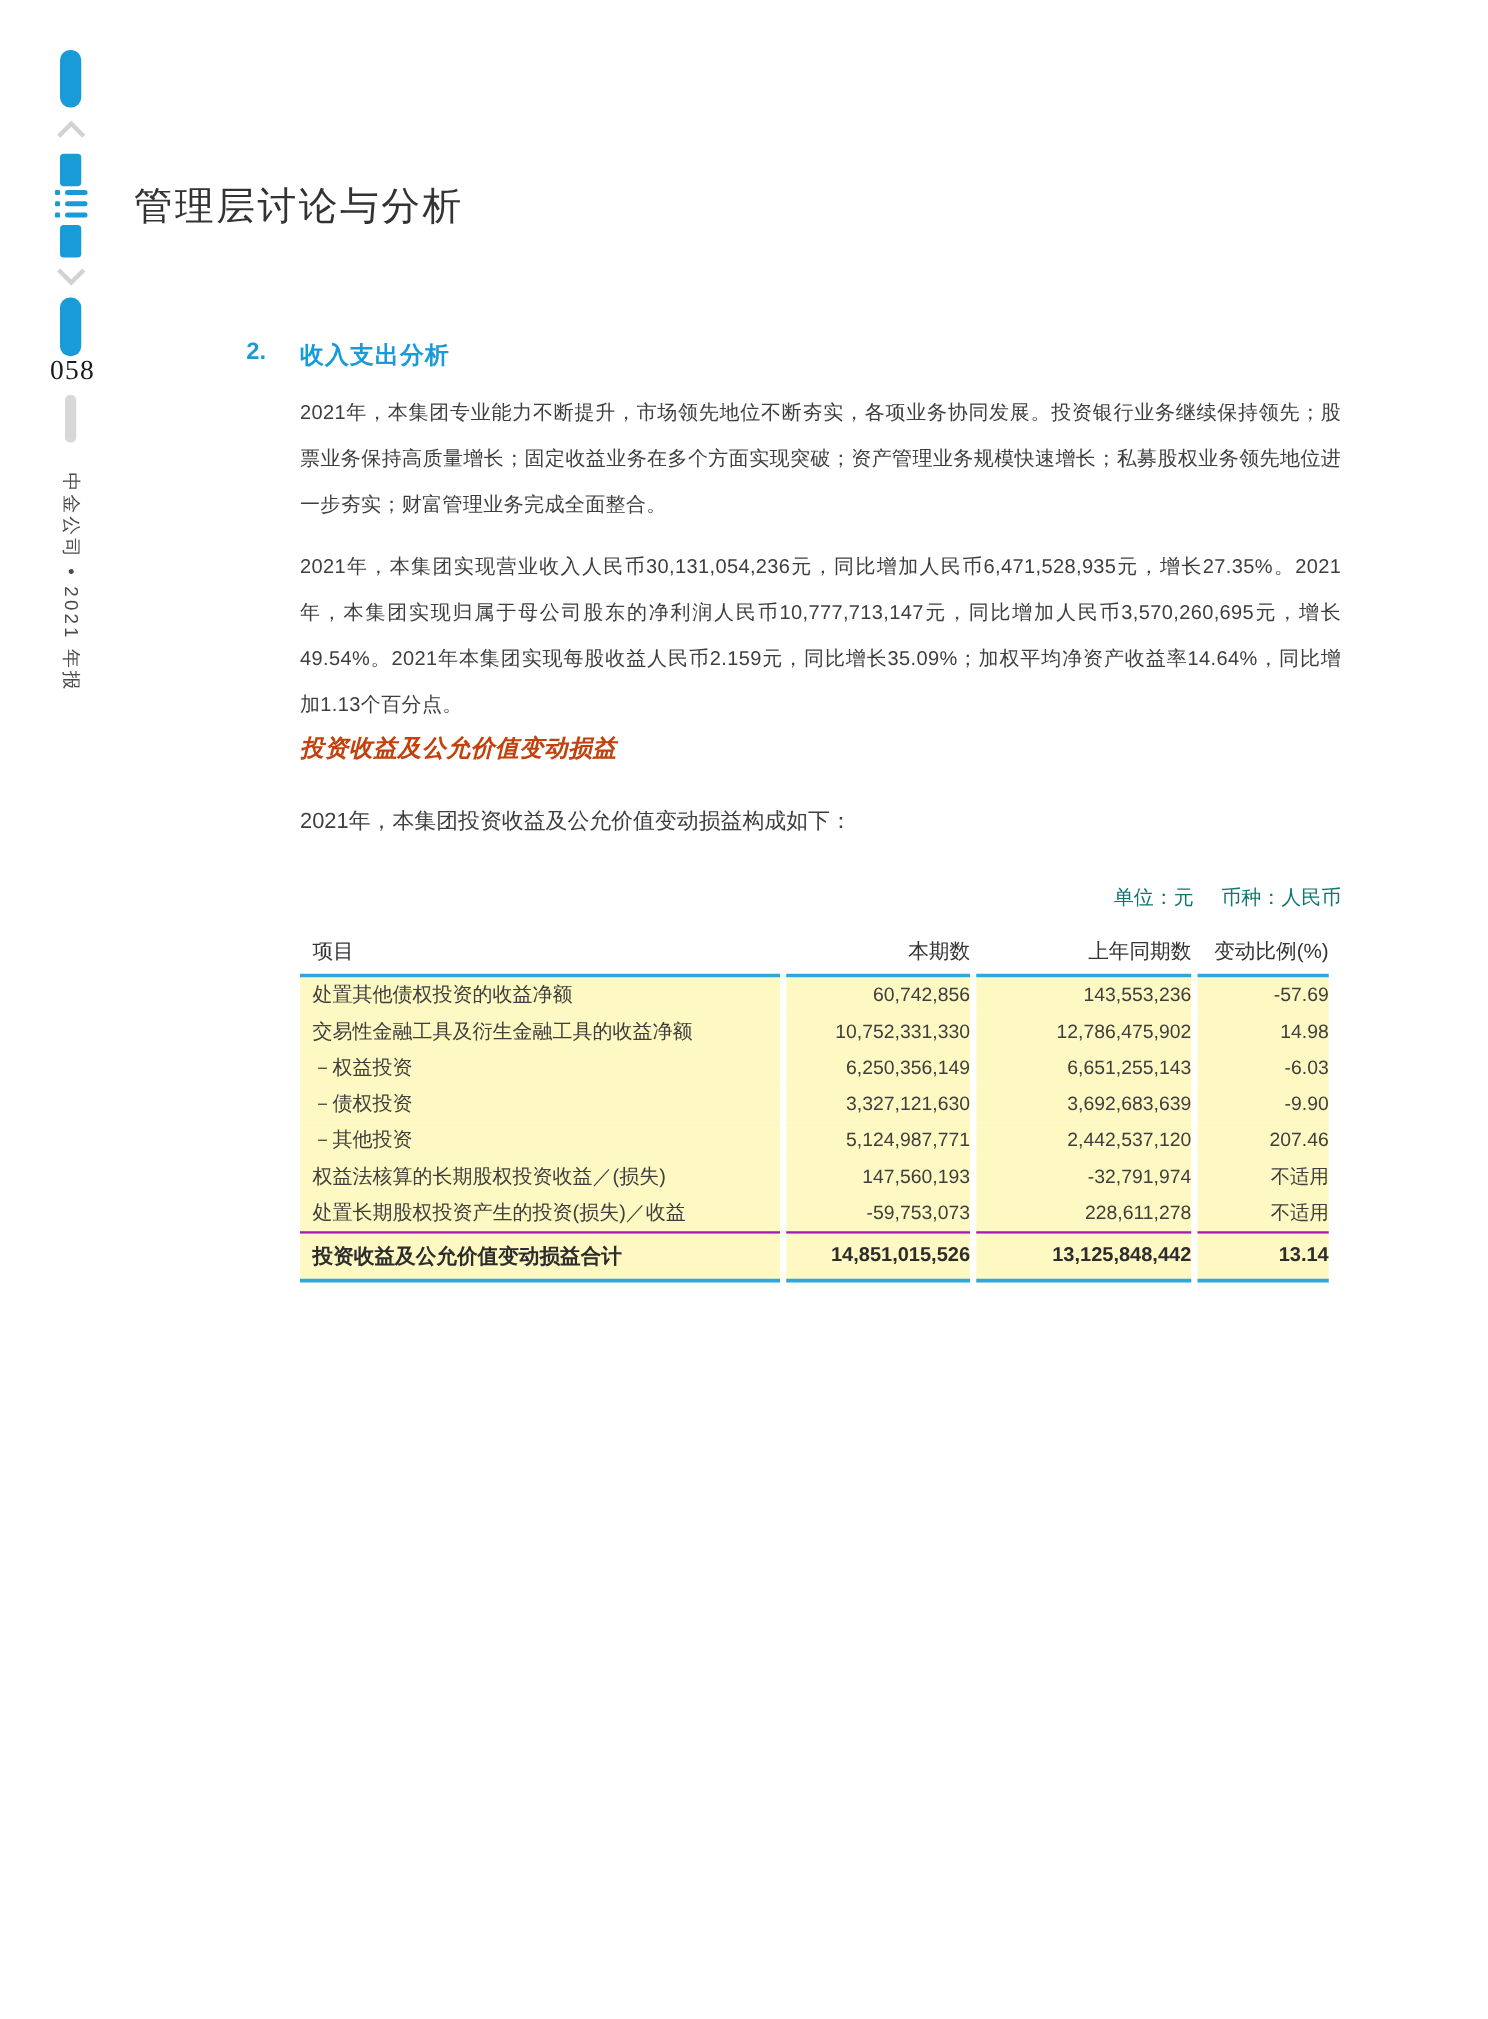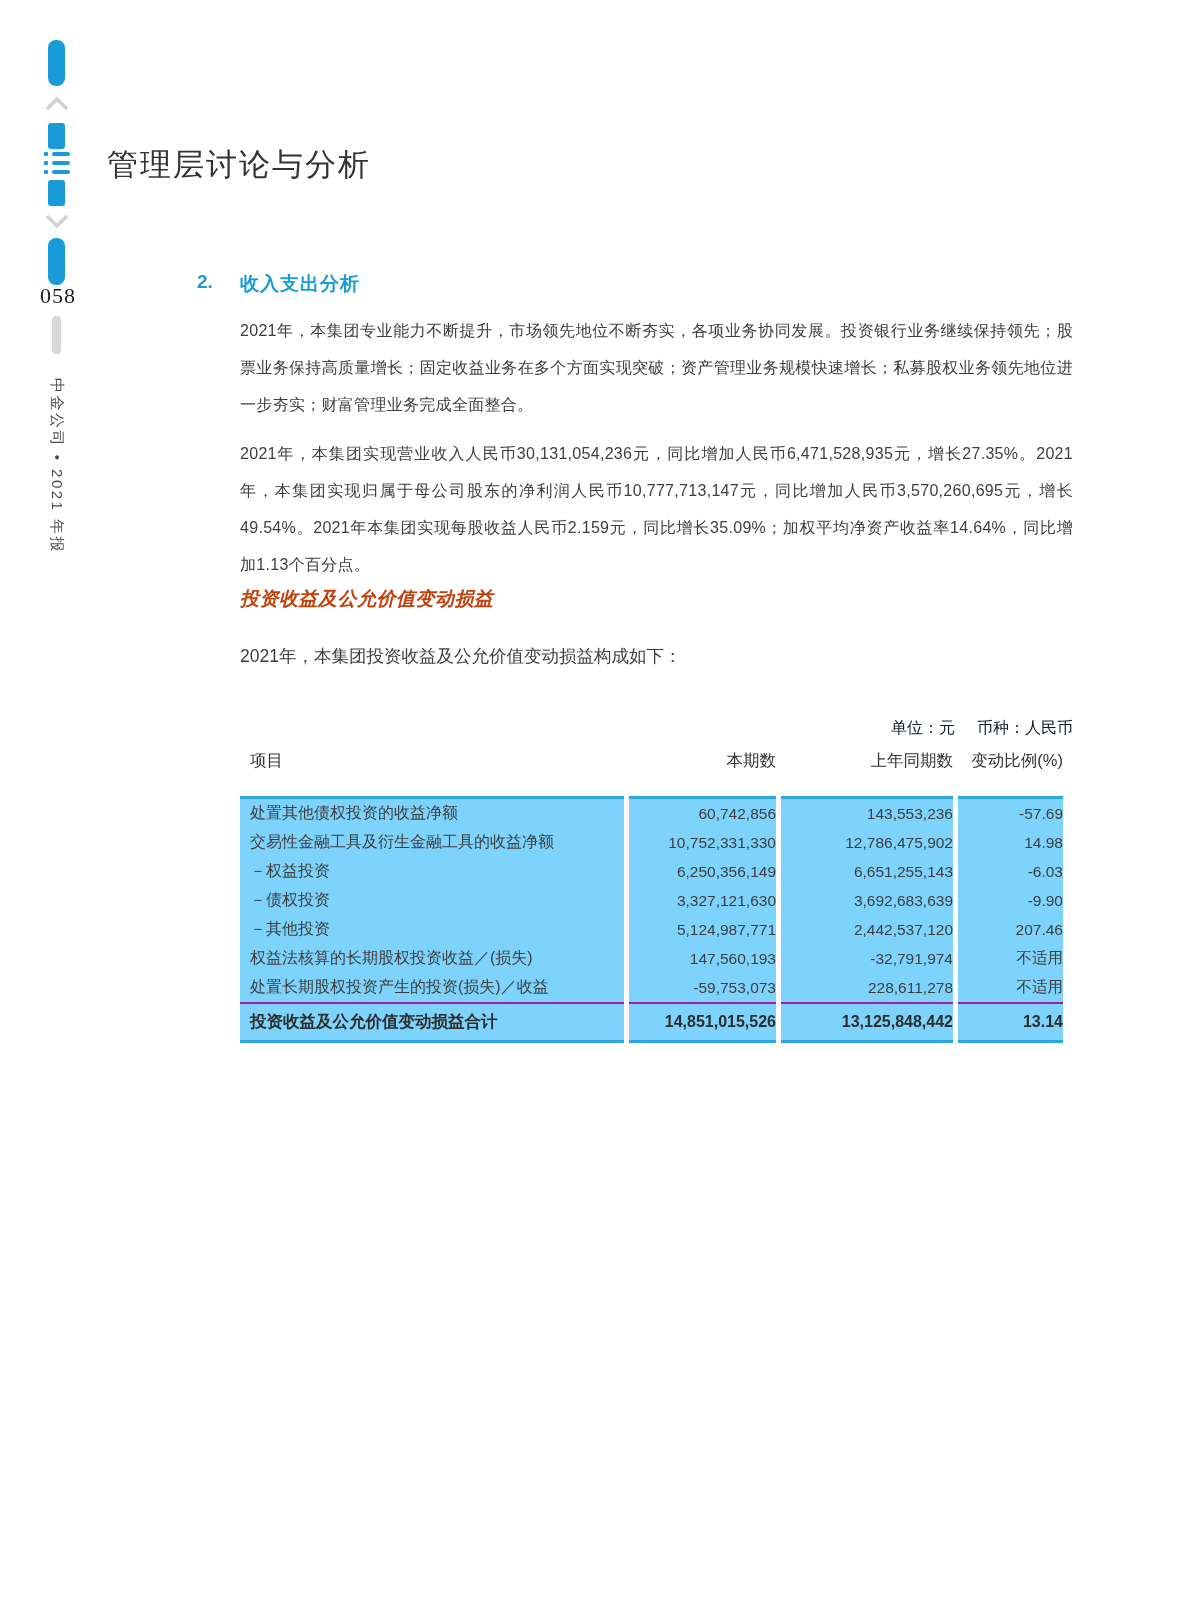--- a/index.html
+++ b/index.html
@@ -38,32 +38,32 @@
   .section-heading { position:absolute; left:197px; top:271px; font-size:19px; font-weight:bold; color:#199bd8; }
   .section-heading .num { position:absolute; left:0; }
   .section-heading .ttl { position:absolute; left:43px; white-space:nowrap; letter-spacing:1px; }
 
   .content { position:absolute; left:240px; width:833px; }
   .para { position:absolute; left:0; width:833px; font-size:16px; line-height:37px;
           text-align:justify; color:#3e3e3e; letter-spacing:0.3px; }   
   .subsection-title { position:absolute; left:0; font-size:19px; font-weight:bold; font-style:italic;
           color:#c2410c; letter-spacing:0.5px; }
   .intro { position:absolute; left:0; font-size:17.5px; color:#3e3e3e; }
-  .unit-line { position:absolute; right:0; font-size:16px; color:#0f172a; text-align:right;margin-top:10px; }
+  .unit-line { position:absolute; right:0; font-size:16px; color:#0f766e; text-align:right; }
   .unit-line .gap { display:inline-block; width:22px; }
 
   
   .fin-table { position:absolute; left:-5px; border-collapse:separate; border-spacing:5px 0;
                table-layout:fixed; }
   .fin-table th, .fin-table td { padding:0; font-weight:normal; vertical-align:middle; }
   .fin-table thead th { background:#ffffff; font-size:16.5px; color:#333333;
-               padding-bottom:24px; border-bottom:3px solid #2da7e0; }
+               padding-bottom:7px; border-bottom:3px solid #2da7e0; }
   .fin-table th.c0 { text-align:left; padding-left:10px; }
   .fin-table th.c1, .fin-table th.c2, .fin-table th.c3 { text-align:right; }
-  .fin-table tbody td { background:#7dd3fc; height:29px; font-size:16px; color:#3e3e3e; }
+  .fin-table tbody td { background:#fef9c3; height:29px; font-size:16px; color:#3e3e3e; }
   .fin-table td.c0 { text-align:left; padding-left:10px; }
   .fin-table td.c1, .fin-table td.c2, .fin-table td.c3 { text-align:right; font-size:15.5px; }
   .fin-table tr.last-data td { border-bottom:2px solid #a21caf; }
   .fin-table tr.total td { height:36px; font-weight:bold; color:#2d2d2d;
                border-bottom:3px solid #2da7e0; font-size:16.5px; }
   .fin-table tr.total td.c1, .fin-table tr.total td.c2, .fin-table tr.total td.c3 { font-size:16px; }
 </style>
 </head>
 <body>
 

